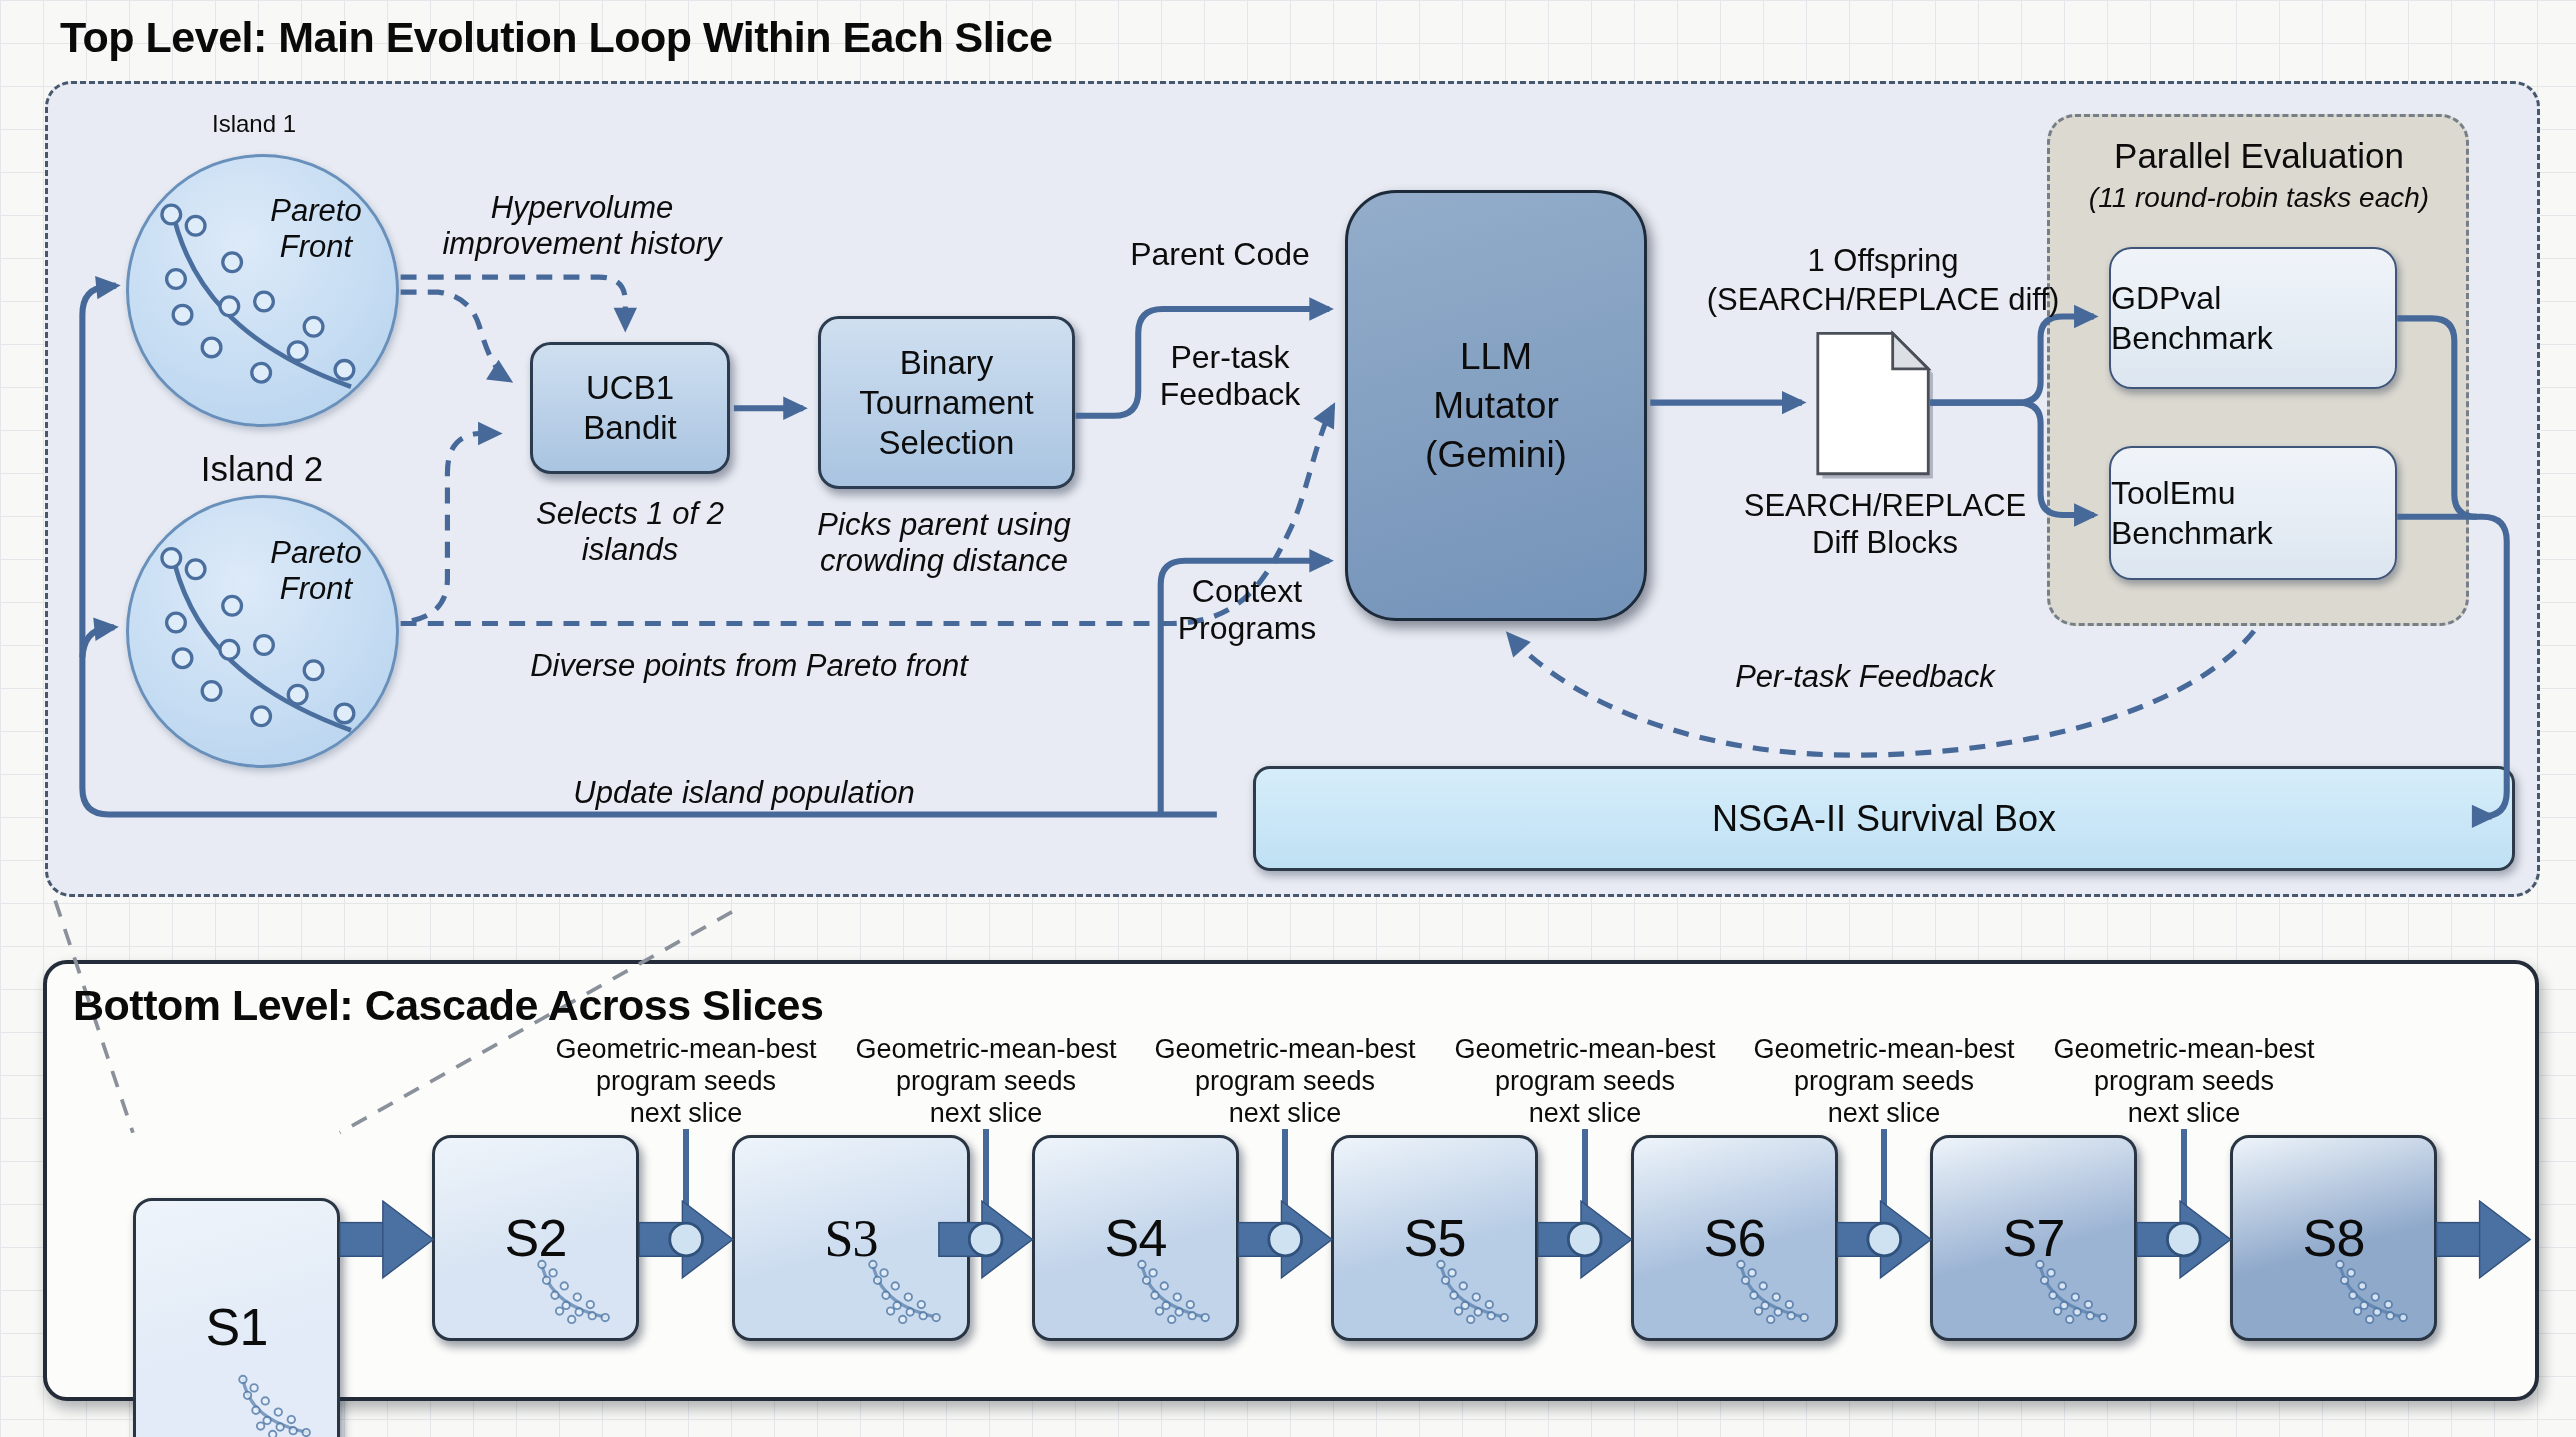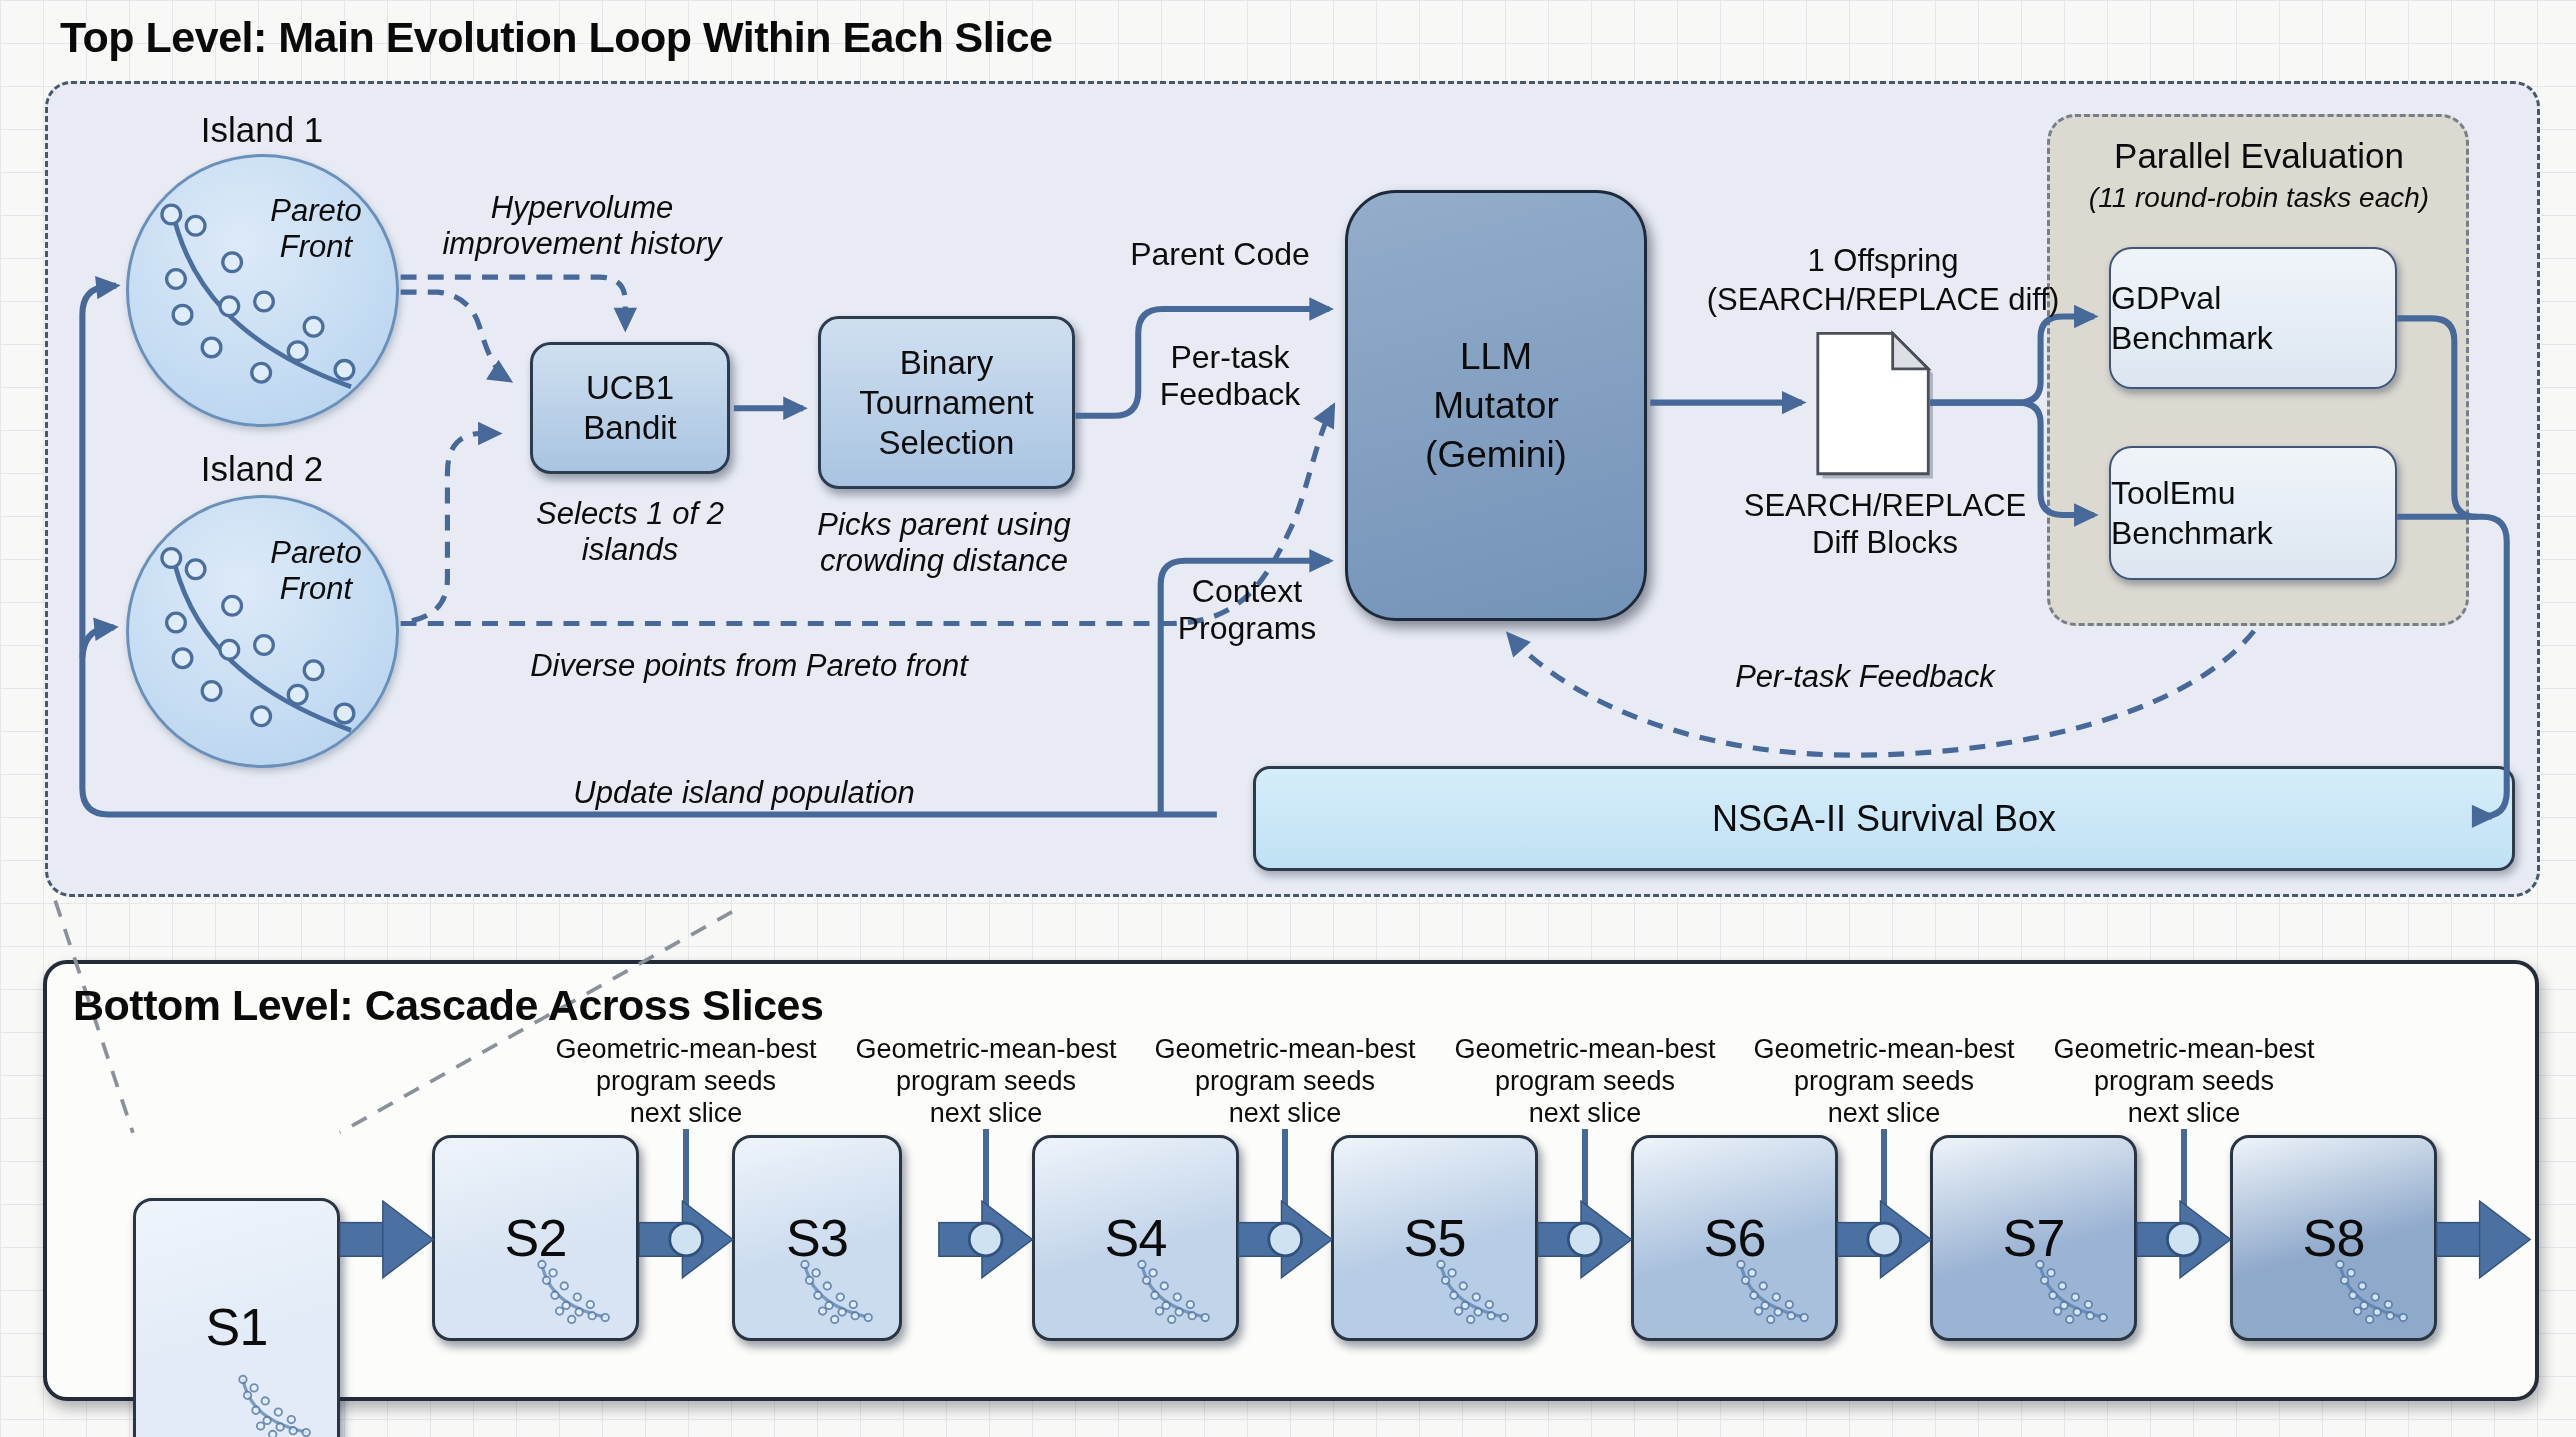--- a/index.html
+++ b/index.html
@@ -86,21 +86,21 @@
 <body>
 
 <div class="abs bold-title nowrap z4" style="left:60px;top:13px;">Top Level: Main Evolution Loop Within Each Slice</div>
 
 <div id="top-box" class="abs z1"></div>
 <div id="bottom-box" class="abs z1"></div>
 <div id="parallel-box" class="abs z1"></div>
 
 <div class="abs bold-title nowrap z4" style="left:73px;top:981px;">Bottom Level: Cascade Across Slices</div>
 
-<div class="abs lbl ctr nowrap z4" style="left:262px;top:105px;font-size:35px;margin-top:6px;">Island 1</div>
+<div class="abs lbl ctr nowrap z4" style="left:254px;top:105px;font-size:24px;">Island 1</div>
 <div class="abs island z2" style="left:126px;top:154px;"></div>
 <div class="abs ann it ctr z4" style="left:316px;top:193px;">
   <div>Pareto</div>
   <div>Front</div>
 </div>
 
 <div class="abs lbl ctr nowrap z4" style="left:262px;top:450px;font-size:35px;">Island 2</div>
 <div class="abs island z2" style="left:126px;top:495px;"></div>
 <div class="abs ann it ctr z4" style="left:316px;top:535px;">
   <div>Pareto</div>
@@ -293,21 +293,21 @@
         <circle cx="76" cy="64" r="4" fill="#eaf2fa" stroke="#527aa8" stroke-width="2" opacity="0.8"></circle>
         <circle cx="20" cy="16" r="4" fill="#eaf2fa" stroke="#527aa8" stroke-width="2" opacity="0.8"></circle>
         <circle cx="32" cy="30" r="4" fill="#eaf2fa" stroke="#527aa8" stroke-width="2" opacity="0.8"></circle>
         <circle cx="46" cy="42" r="4" fill="#eaf2fa" stroke="#527aa8" stroke-width="2" opacity="0.8"></circle>
         <circle cx="60" cy="50" r="4" fill="#eaf2fa" stroke="#527aa8" stroke-width="2" opacity="0.8"></circle>
         <circle cx="27" cy="57" r="4" fill="#eaf2fa" stroke="#527aa8" stroke-width="2" opacity="0.8"></circle>
         <circle cx="40" cy="66" r="4" fill="#eaf2fa" stroke="#527aa8" stroke-width="2" opacity="0.8"></circle>
       </svg>
     </span>
   </div>
-<div class="slice z2" style="left: 732px; top: 1135px; width: 170px; height: 206px; background: linear-gradient(165deg, rgb(238, 244, 250) 0%, rgb(204, 220, 239) 55%) rgb(204, 220, 239);">
+<div class="slice z2" style="left: 732px; top: 1135px; width: 238px; height: 206px; background: linear-gradient(165deg, rgb(238, 244, 250) 0%, rgb(204, 220, 239) 55%) rgb(204, 220, 239); font-family: Liberation Serif, serif;">
     <span class="slice-label">S3</span>
     <span class="abs" style="right: 9.4px; bottom: 5.6px;">
       <svg class="mini" width="81" height="67" viewBox="0 0 86 72">
         <path d="M8,6 C12,32 30,54 78,64" fill="none" stroke="#527aa8" stroke-width="3.5" opacity="0.7"></path>
         <circle cx="8" cy="7" r="4" fill="#eaf2fa" stroke="#527aa8" stroke-width="2" opacity="0.8"></circle>
         <circle cx="13" cy="24" r="4" fill="#eaf2fa" stroke="#527aa8" stroke-width="2" opacity="0.8"></circle>
         <circle cx="22" cy="40" r="4" fill="#eaf2fa" stroke="#527aa8" stroke-width="2" opacity="0.8"></circle>
         <circle cx="34" cy="51" r="4" fill="#eaf2fa" stroke="#527aa8" stroke-width="2" opacity="0.8"></circle>
         <circle cx="48" cy="58" r="4" fill="#eaf2fa" stroke="#527aa8" stroke-width="2" opacity="0.8"></circle>
         <circle cx="62" cy="62" r="4" fill="#eaf2fa" stroke="#527aa8" stroke-width="2" opacity="0.8"></circle>

